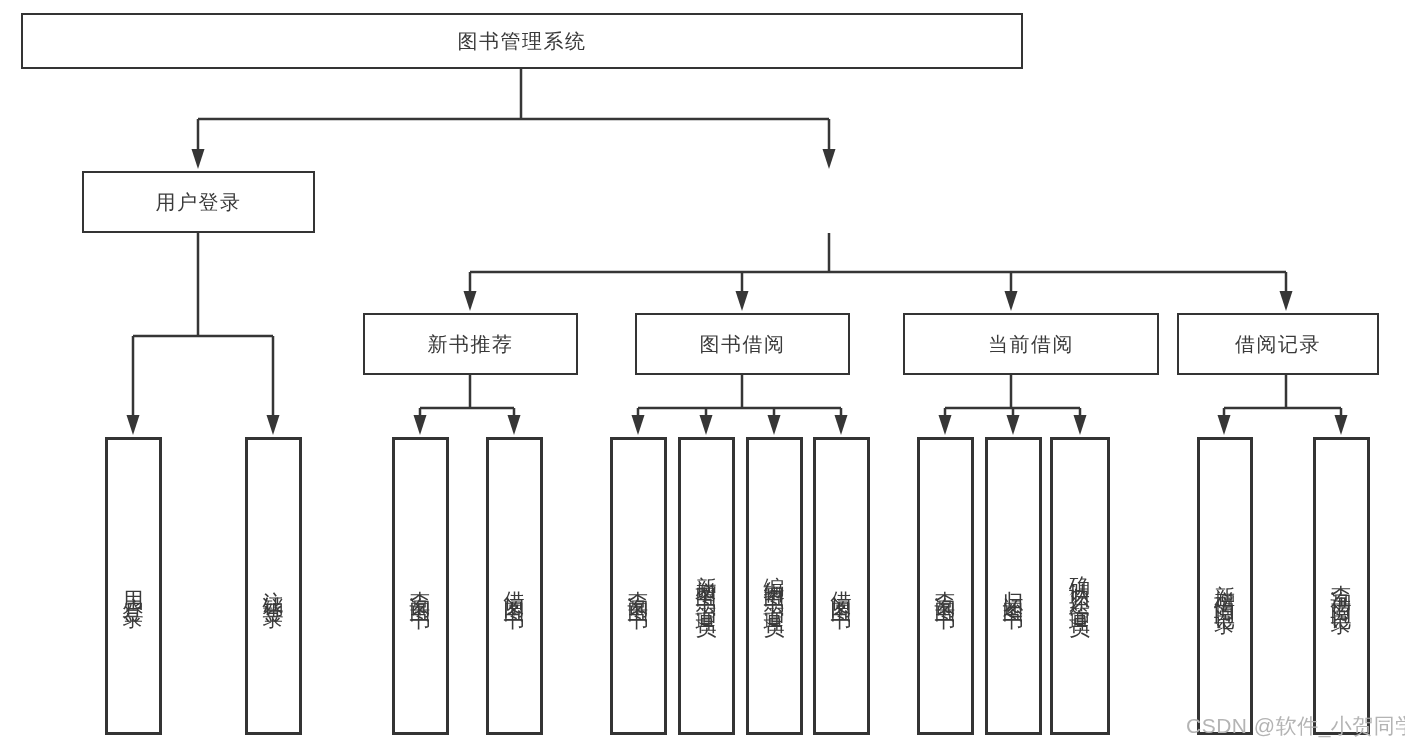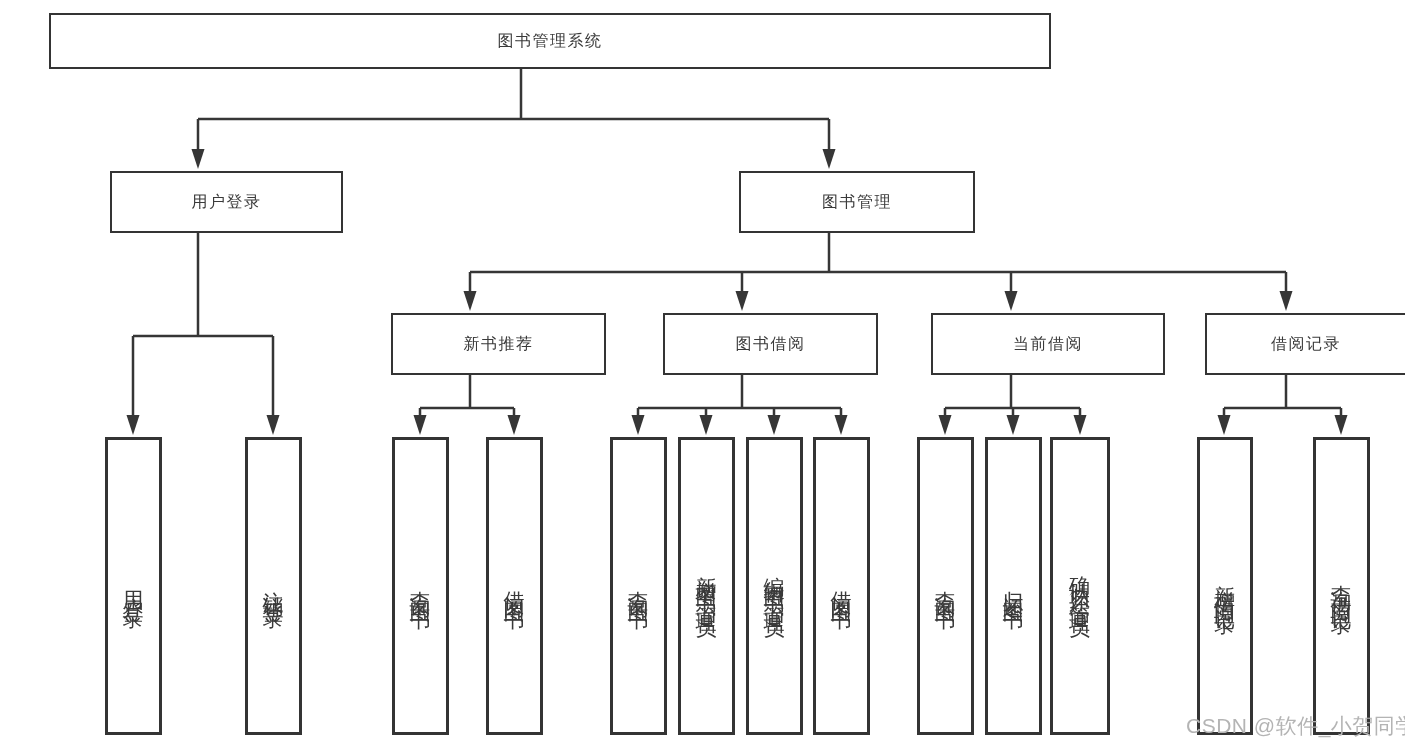--- a/index.html
+++ b/index.html
@@ -13,27 +13,27 @@
     position:relative; width:1405px; height:747px;
     background:#ffffff; overflow:hidden;
   }
   svg.wires { position:absolute; left:0; top:0; width:1405px; height:747px; }
   .box {
     position:absolute; background:#ffffff;
     border:2.5px solid #343434;
     display:flex; align-items:center; justify-content:center;
     text-align:center;
   }
-  .hbox { font-size:16px; letter-spacing:1.5px;margin-left:28px; }
+  .hbox { font-size:20px; letter-spacing:1.5px; }
   .root  { left:21px;  top:13px;  width:1002px; height:56px; }
   .l2a   { left:82px;  top:171px; width:233px;  height:62px; }
   .l2b   { left:711px; top:171px; width:236px;  height:62px; }
   .l3a   { left:363px; top:313px; width:215px;  height:62px; }
   .l3b   { left:635px; top:313px; width:215px;  height:62px; }
-  .l3c   { left:903px; top:313px; width:234px;  height:62px; }
+  .l3c   { left:903px; top:313px; width:256px;  height:62px; }
   .l3d   { left:1177px;top:313px; width:202px;  height:62px; }
   .leaf  {
     top:437px; height:298px; width:57px;
     border-width:3px;
   }
   .vlabel {
     writing-mode:vertical-rl; text-orientation:mixed;
     font-size:21px; letter-spacing:6px; line-height:1;
     white-space:nowrap;
   }
@@ -92,23 +92,20 @@
     </g>
   </svg>
 
   <div class="box hbox root">
     <span>图书管理系统</span>
   </div>
 
   <div class="box hbox l2a">
     <span>用户登录</span>
   </div>
-  <div class="box hbox l2b">
-    <span>图书管理</span>
-  </div>
 
   <div class="box hbox l3a">
     <span>新书推荐</span>
   </div>
   <div class="box hbox l3b">
     <span>图书借阅</span>
   </div>
   <div class="box hbox l3c">
     <span>当前借阅</span>
   </div>

